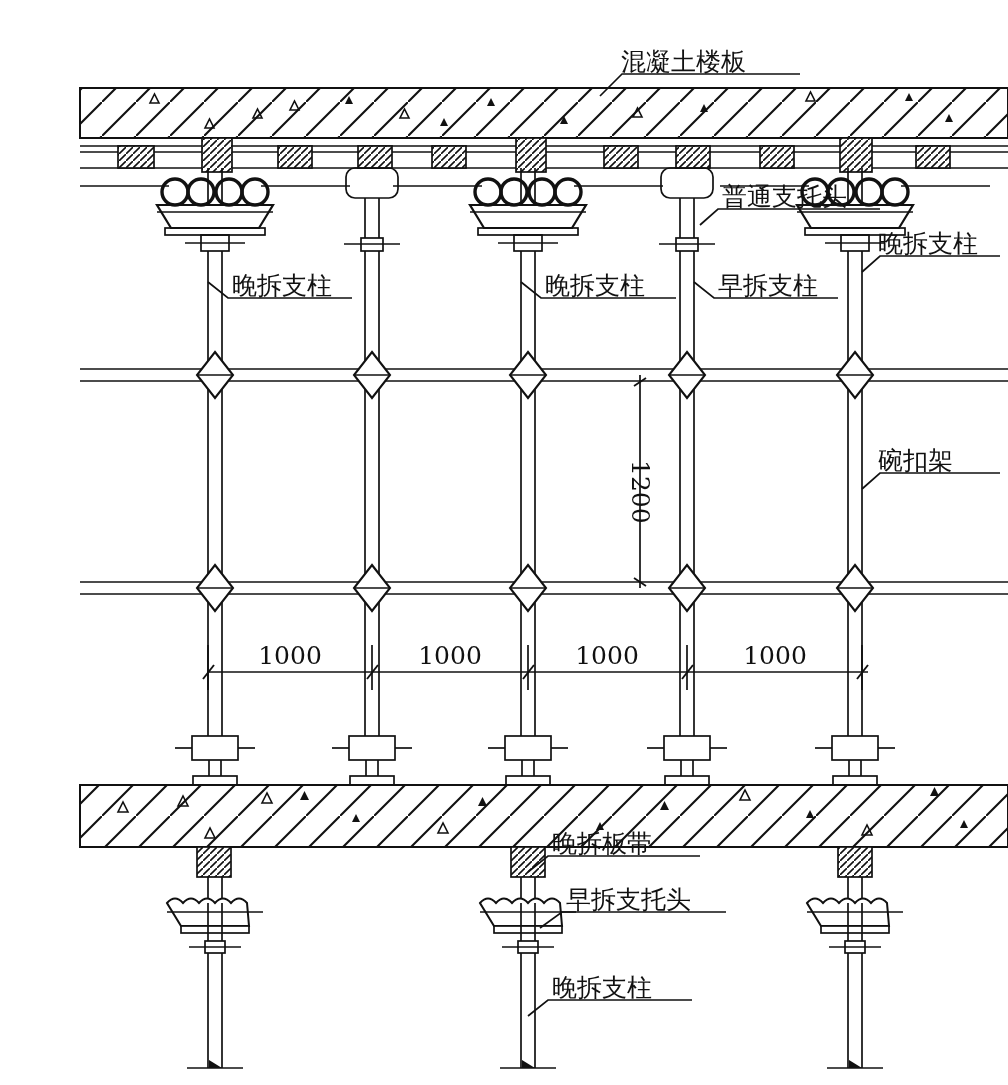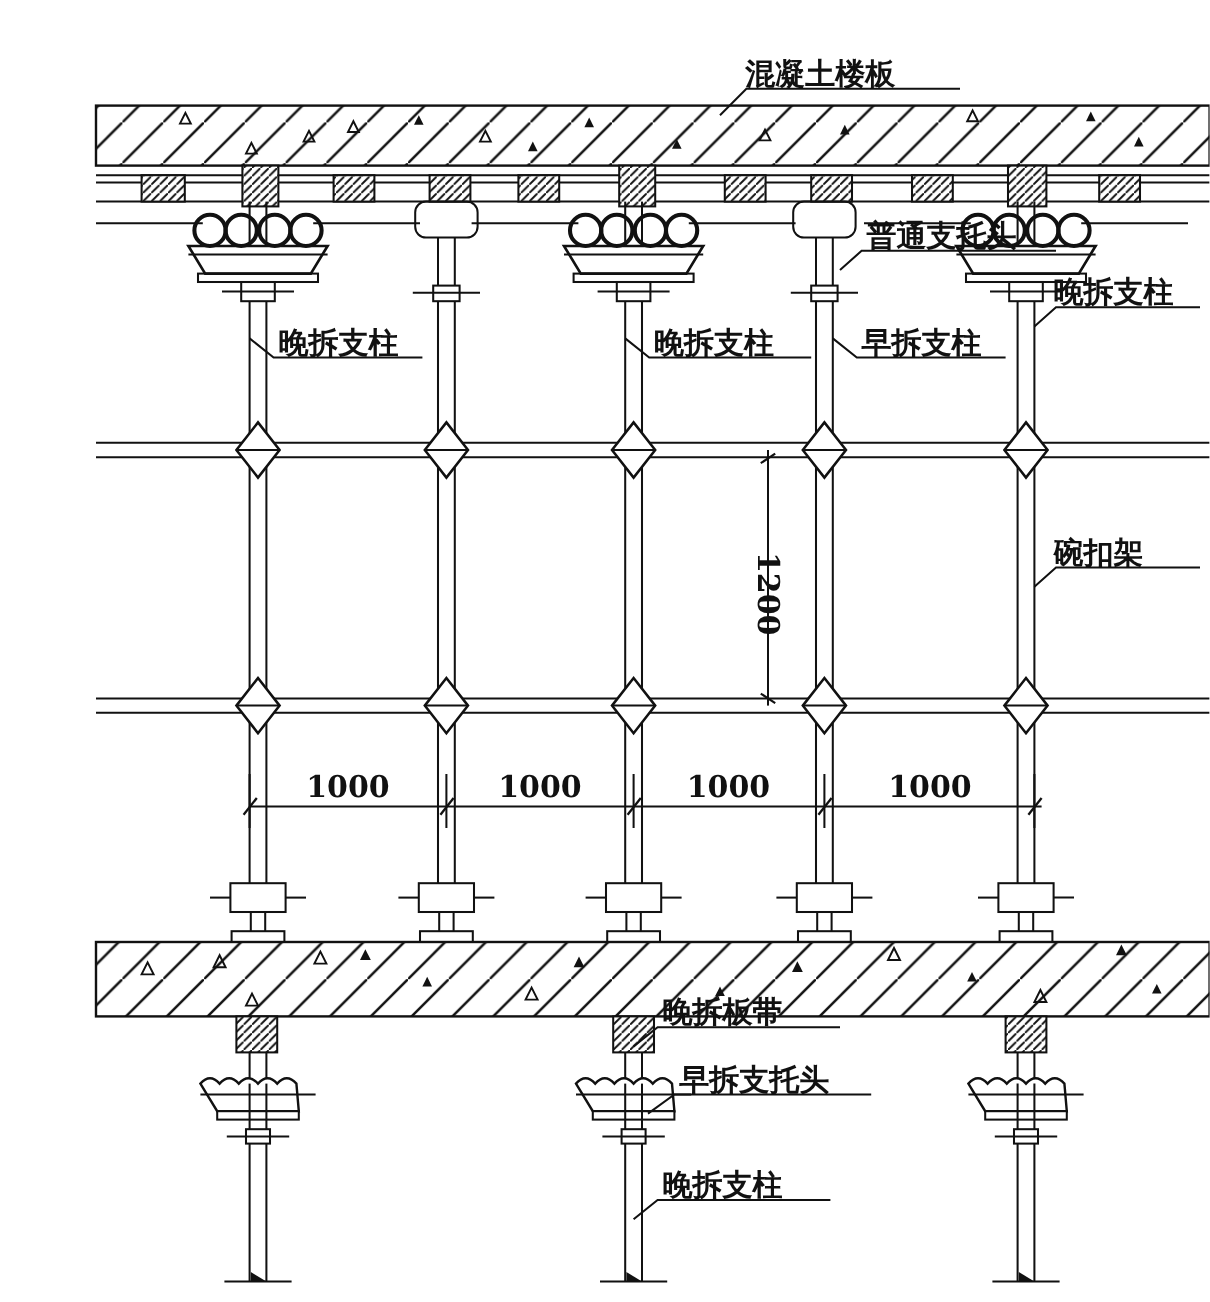--- a/index.html
+++ b/index.html
@@ -1,18 +1,18 @@
 <!DOCTYPE html>
 <html><head>
 <meta charset="utf-8">
 <style>
   html,body{margin:0;padding:0;background:#ffffff;}
   body{width:1008px;height:1085px;position:relative;overflow:hidden;
        font-family:"DejaVu Sans","Liberation Sans",sans-serif;}
-  #stage{position:absolute;left:0;top:0;width:1008px;height:1085px;font-weight:bold;}
+  #stage{position:absolute;left:0;top:0;width:1008px;height:1085px;}
   svg{display:block;}
   .lbl{font-family:"DejaVu Sans","Liberation Sans",sans-serif;font-size:25px;fill:#111;}
   .dim{font-family:"DejaVu Serif","Liberation Serif",serif;font-size:25px;fill:#111;}
 </style>
 </head>
 <body>
 
 <div id="stage">
 <svg width="1008" height="1085" viewBox="0 0 1008 1085">
 

